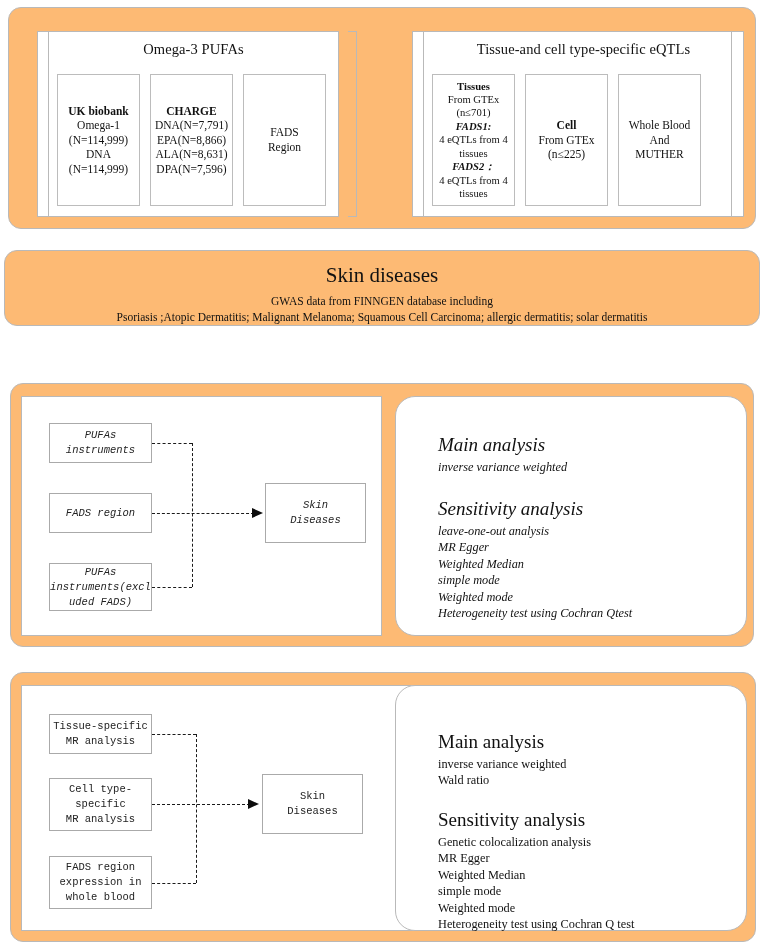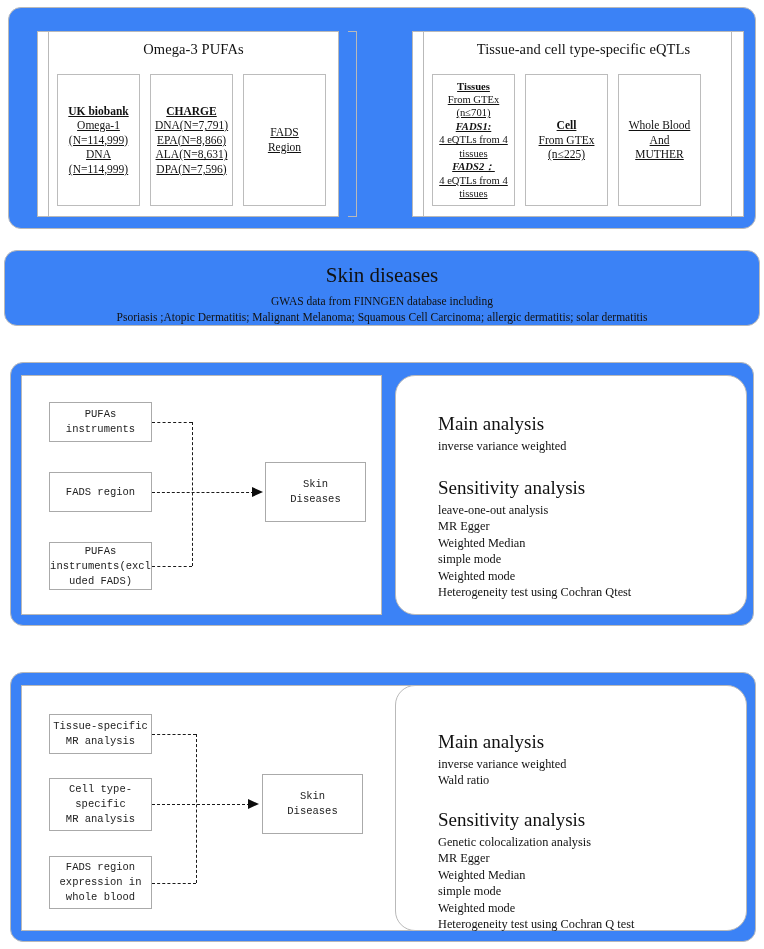--- a/index.html
+++ b/index.html
@@ -14,21 +14,21 @@
     font-family: "Liberation Serif", serif;
     color: #111111;
     overflow: hidden;
   }
 
   
   .shell {
     position: absolute;
     border: 1px solid #b9b9b9;
     border-radius: 13px;
-    background: #3b82f6;
+    background: #fdba74;
     box-sizing: border-box;
   }
 
   
   #section-sources { left: 8px; top: 7px; width: 748px; height: 222px; }
 
   .source-panel {
     position: absolute;
     top: 23px;
     height: 186px;
@@ -63,40 +63,40 @@
     border: 1px solid #bcbcbc;
     box-sizing: border-box;
     background: #ffffff;
     display: flex;
     align-items: center;
     justify-content: center;
     text-align: center;
     font-size: 11.5px;
     line-height: 14.6px;
   }
-  .sbox .inner { width: 100%; padding: 0 2px; text-decoration: underline; }
+  .sbox .inner { width: 100%; padding: 0 2px; }
   .sbox b { font-weight: bold; }
   .sbox i { font-style: italic; font-weight: bold; }
 
   
   #section-outcome { left: 4px; top: 250px; width: 756px; height: 76px; }
   .outcome-title {
     position: absolute; left: 0; right: 0; top: 12px;
     text-align: center;
     font-size: 21px;
   }
   .outcome-sub {
     position: absolute; left: 0; right: 0; top: 42px;
     text-align: center;
     font-size: 11.5px;
     line-height: 16px;
   }
 
   
-  #section-analysis-1 { left: 10px; top: 362px; width: 744px; height: 264px; }
+  #section-analysis-1 { left: 10px; top: 383px; width: 744px; height: 264px; font-style: italic; }
   #section-analysis-2 { left: 10px; top: 672px; width: 746px; height: 270px; }
 
   .flow-box {
     position: absolute;
     border: 1px solid #b9b9b9;
     background: #ffffff;
     box-sizing: border-box;
   }
   .flow-left  { left: 10px;  top: 12px; }
   .flow-right { left: 384px; top: 12px; border-radius: 20px; }

